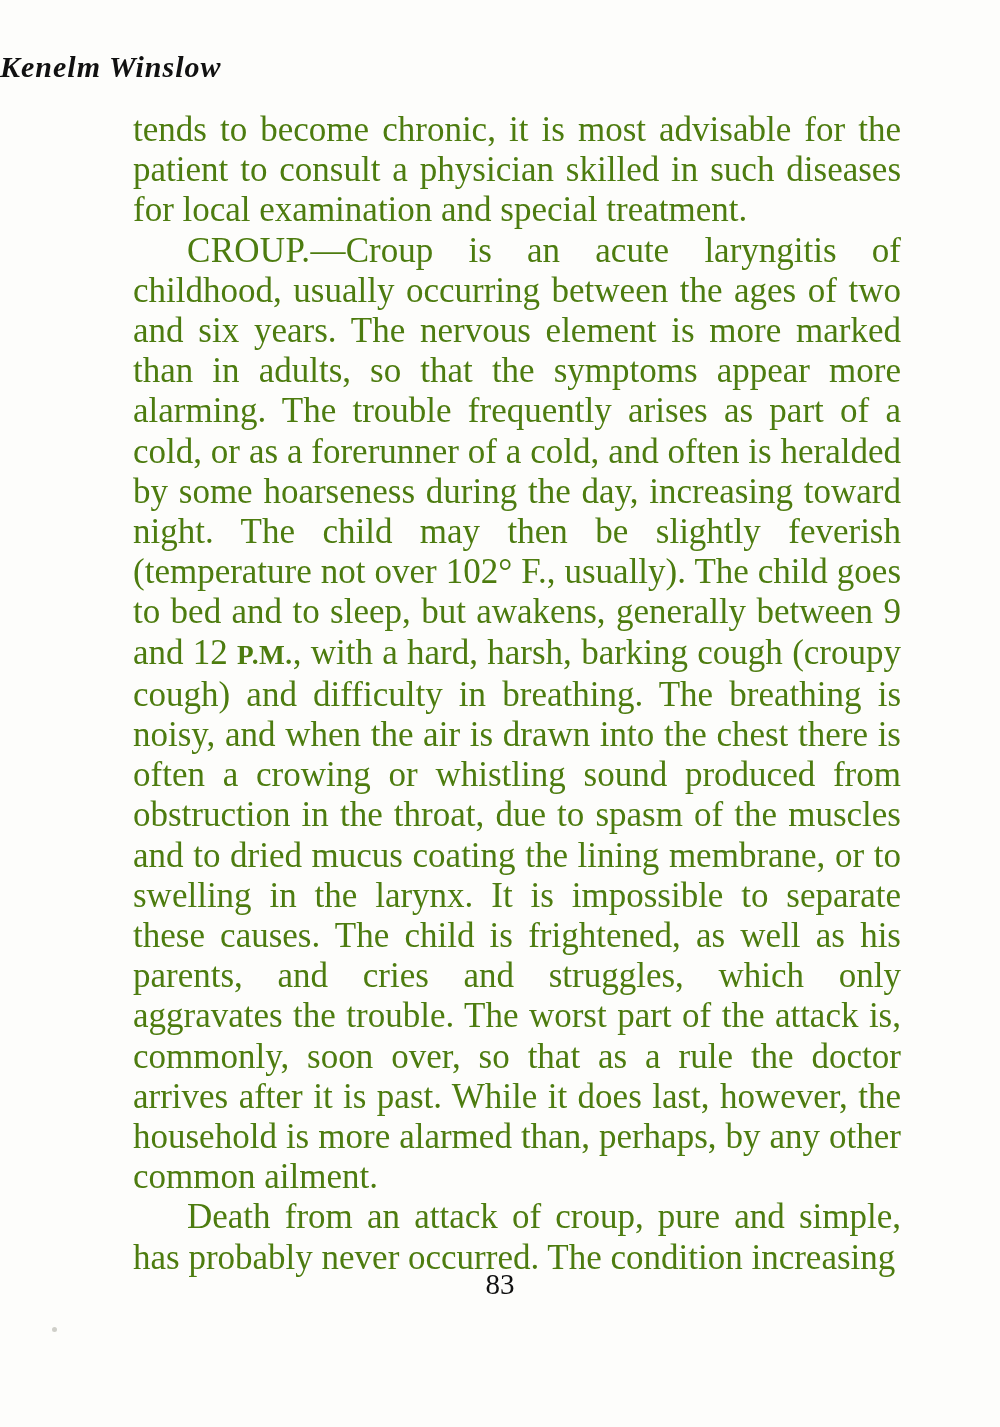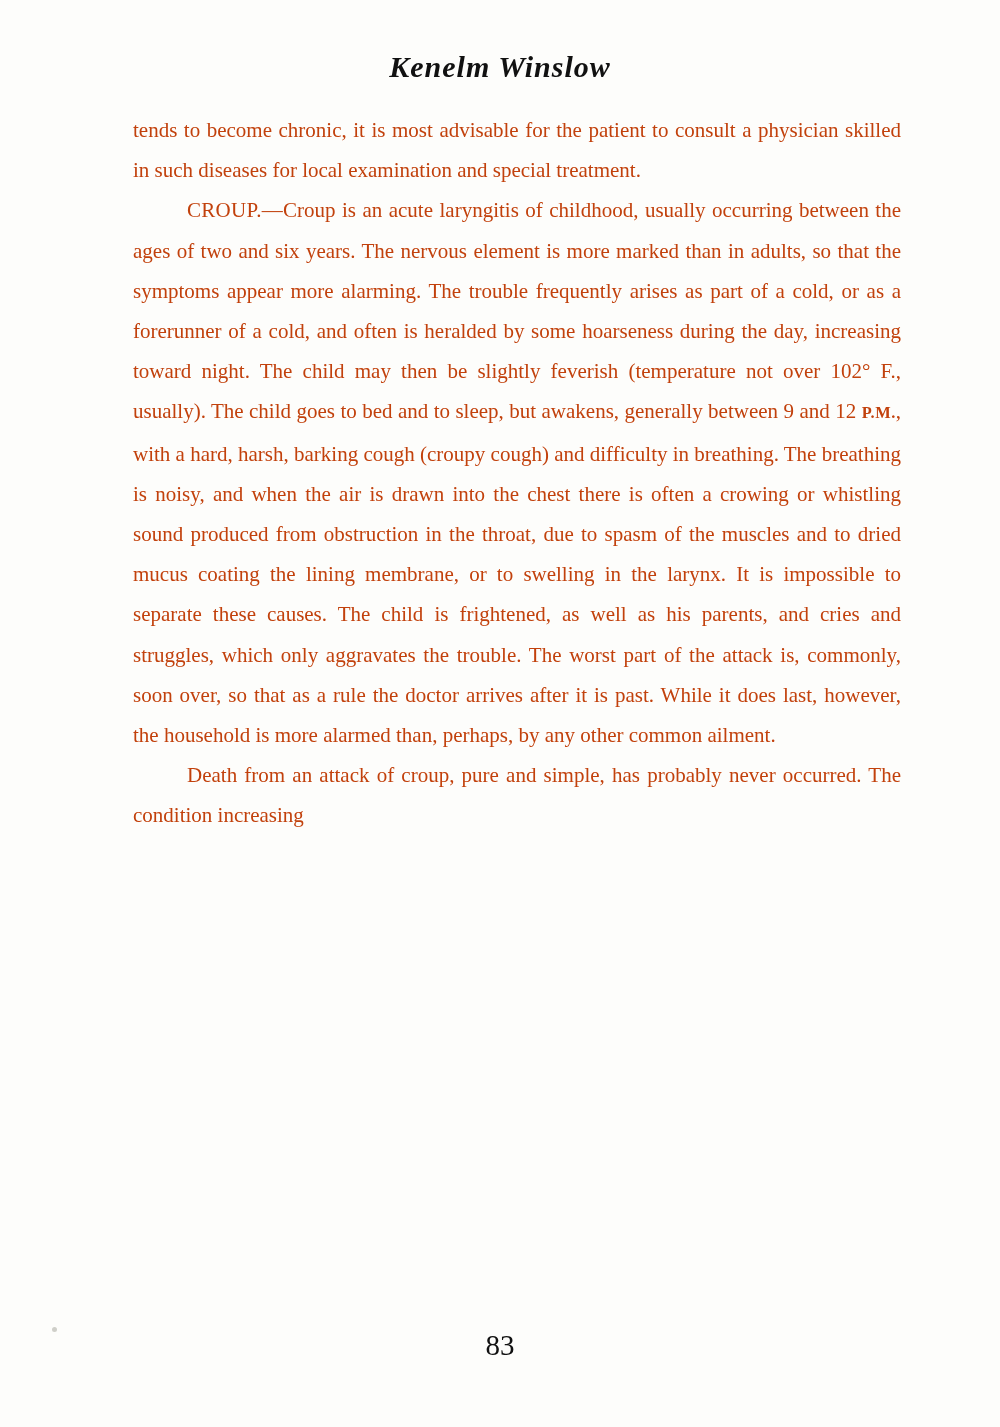--- a/index.html
+++ b/index.html
@@ -21,57 +21,56 @@
     top: 0;
     width: 1000px;
     height: 1427px;
     background: #fdfdfb;
   }
   .running-head {
     position: absolute;
     top: 50px;
     left: 0;
     width: 1000px;
-    text-align: center;
     font-style: italic;
     font-weight: bold;
     font-size: 30px;
     letter-spacing: 1px;
     font-family: "Liberation Serif", serif;
   }
   .body-text {
     position: absolute;
     top: 110px;
     left: 133px;
     width: 768px;
-    font-size: 21px;
+    font-size: 35px;
     line-height: 40.2px;
     text-align: justify;
     text-justify: inter-word;
-    color: #c2410c;
+    color: #4d7c0f;
   }
   .body-text p {
     margin: 0;
     text-indent: 0;
   }
   .body-text p.indent {
     text-indent: 54px;
   }
   .smallcaps {
     font-size: 0.78em;
     letter-spacing: 0.5px;
     font-weight: bold;
   }
   .run-in {
     font-weight: normal;
     letter-spacing: 0.3px;
   }
   .folio {
     position: absolute;
-    top: 1329px;
+    top: 1268px;
     left: 0;
     width: 1000px;
     text-align: center;
     font-size: 29px;
   }
   .faint-mark {
     position: absolute;
     left: 52px;
     top: 1327px;
     width: 5px;

